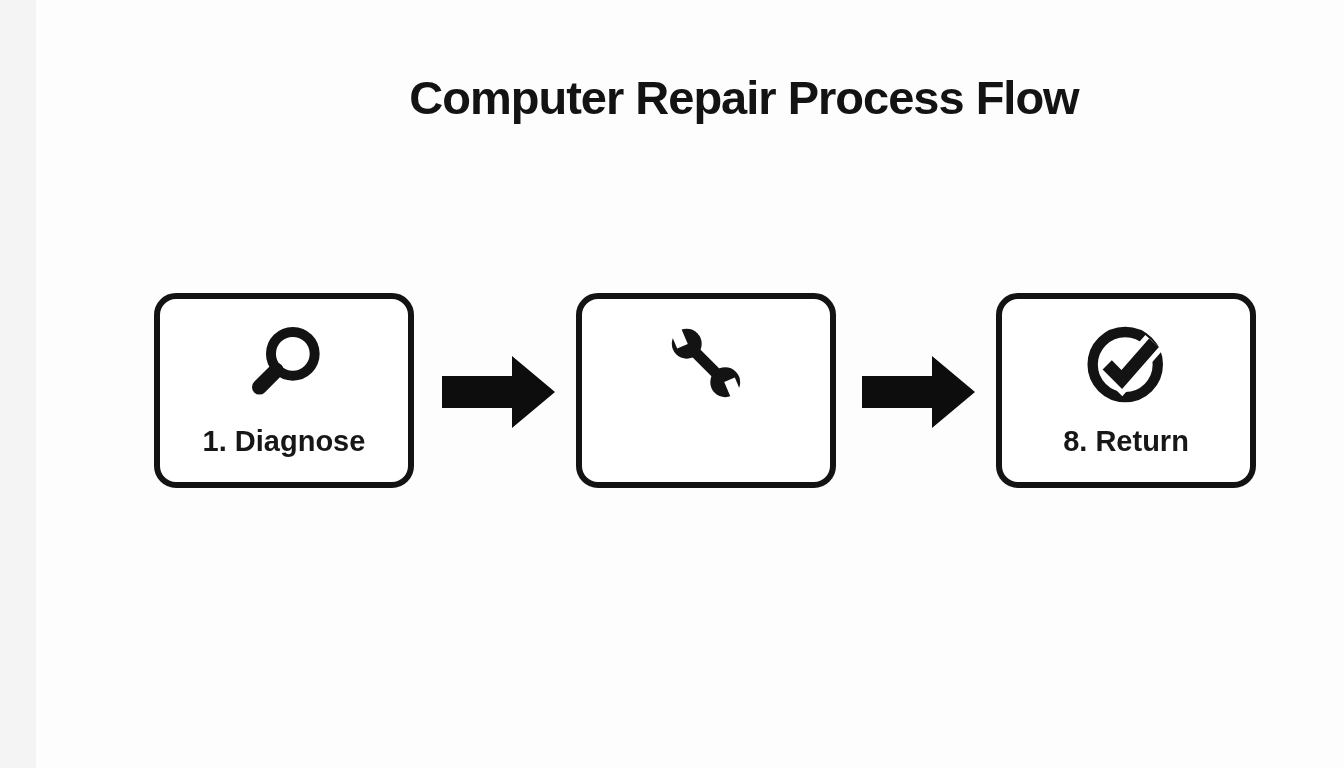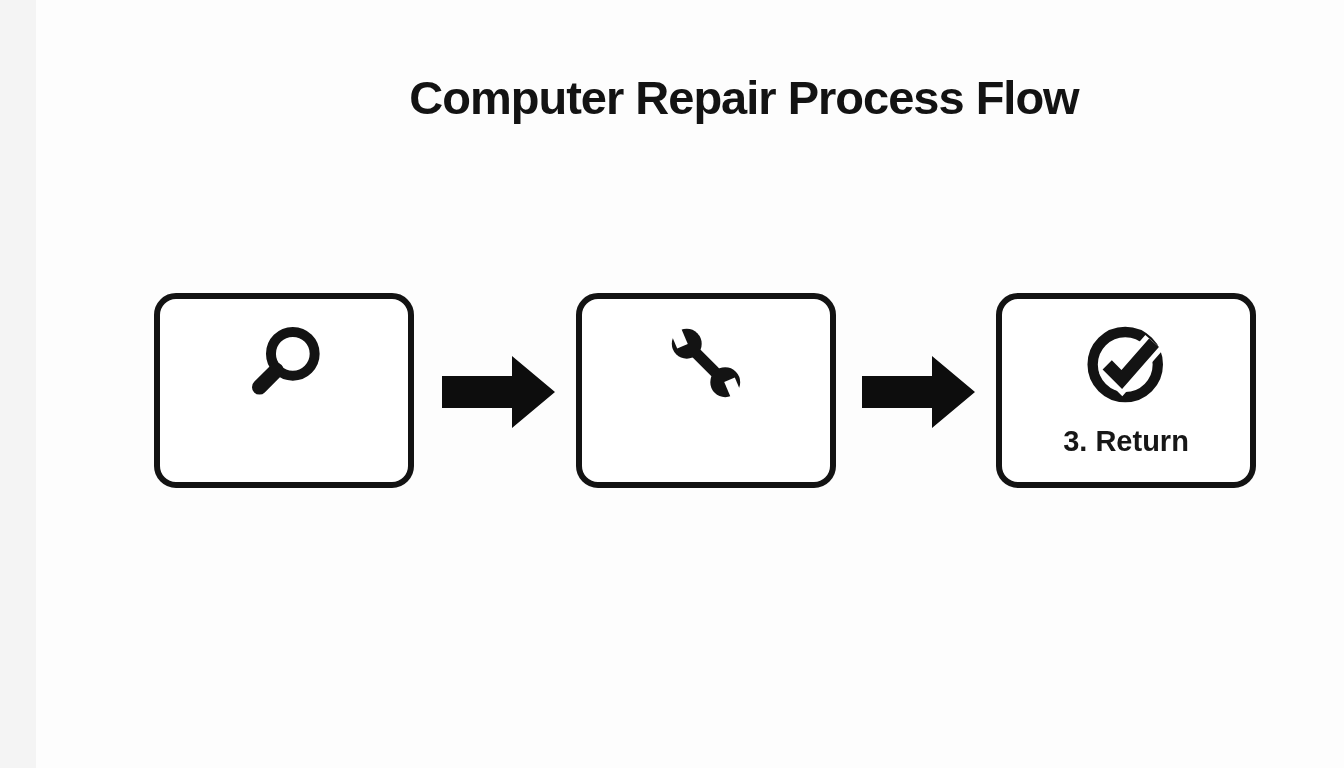--- a/index.html
+++ b/index.html
@@ -79,20 +79,21 @@
 
   <div class="title">Computer Repair Process Flow</div>
 
   <div class="step-box box-1">
     <div class="icon-wrap">
       <svg width="92" height="92" viewBox="0 0 24 24" aria-hidden="true">
         <circle cx="14.3" cy="9.6" r="5.7" fill="none" stroke="#131313" stroke-width="2.6"></circle>
         <line x1="10" y1="13.9" x2="5.6" y2="18.3" stroke="#131313" stroke-width="3.9" stroke-linecap="round"></line>
       </svg>
     </div>
+    <div class="step-label">1. Diagnose</div>
   </div>
 
   <div class="flow-arrow arrow-1">
     <svg width="114" height="72" viewBox="0 0 114 72" aria-hidden="true">
       <polygon points="0,20 70,20 70,0 113,36 70,72 70,52 0,52" fill="#0d0d0d"></polygon>
     </svg>
   </div>
 
   <div class="step-box box-2">
     <div class="icon-wrap">
@@ -115,16 +116,16 @@
   </div>
 
   <div class="step-box box-3">
     <div class="icon-wrap">
       <svg width="92" height="92" viewBox="0 0 24 24" aria-hidden="true">
         <circle cx="11.8" cy="12.4" r="8.5" fill="none" stroke="#131313" stroke-width="2.7"></circle>
         <path d="M7.1 12.5 L10.9 16.3 L19.3 6.7" fill="none" stroke="#ffffff" stroke-width="6"></path>
         <path d="M7.1 12.5 L10.9 16.3 L19.3 6.7" fill="none" stroke="#131313" stroke-width="3.4"></path>
       </svg>
     </div>
-    <div class="step-label">3. Return</div>
+    <div class="step-label">8. Return</div>
   </div>
 
 </div>
 
 </body></html>

